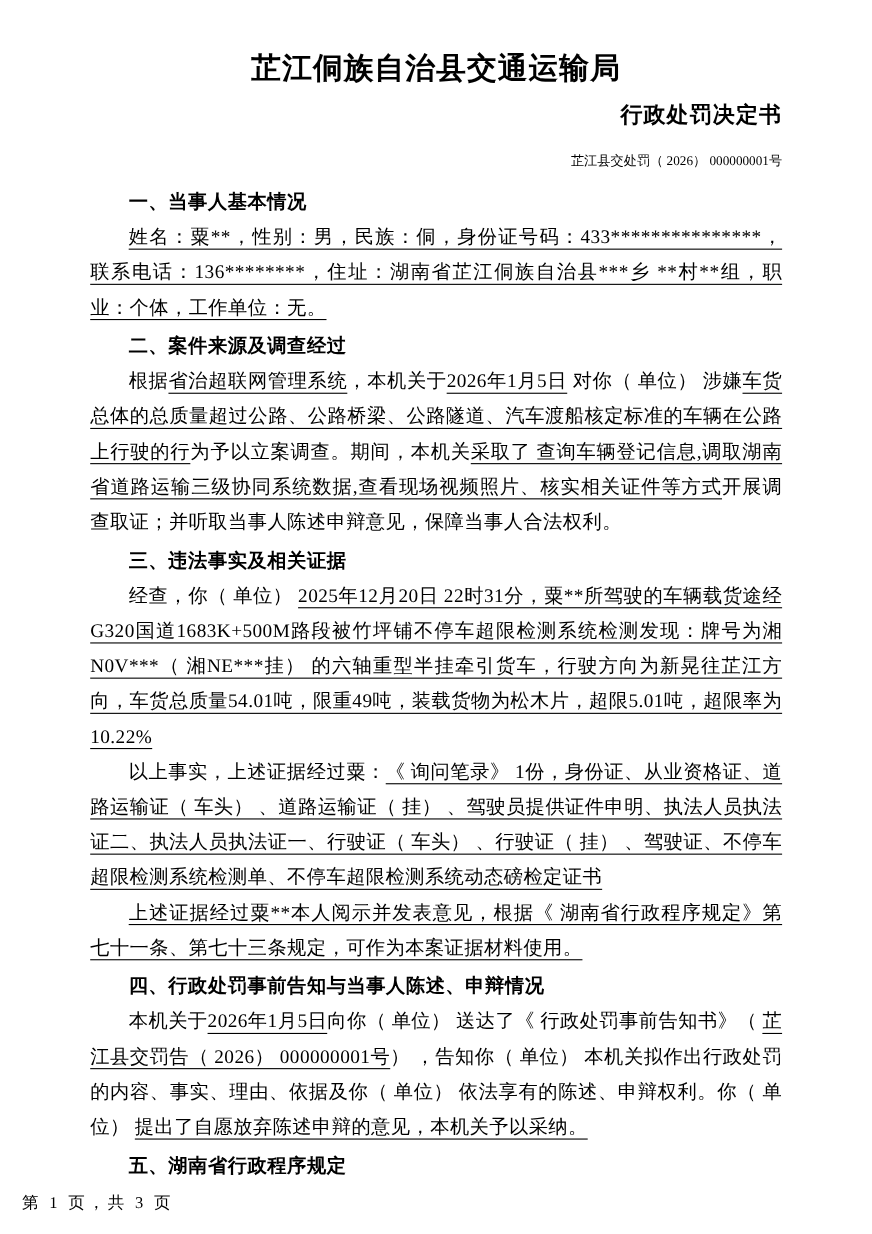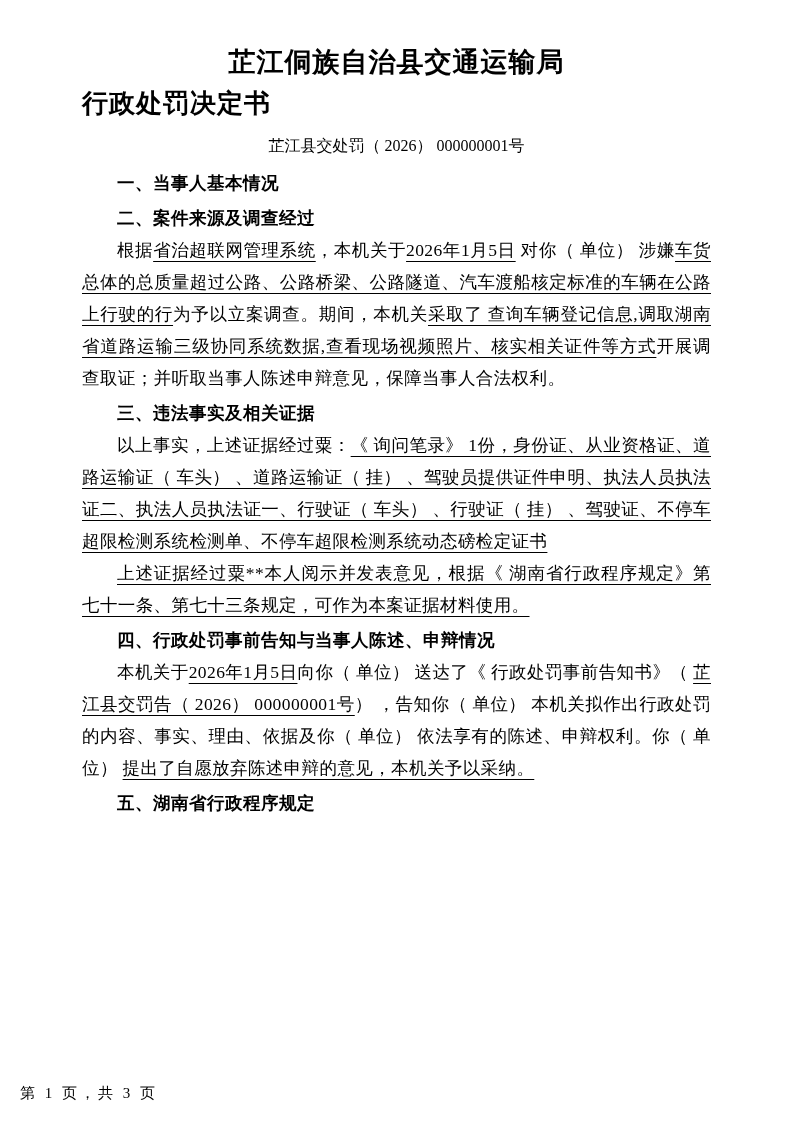--- a/index.html
+++ b/index.html
@@ -20,30 +20,30 @@
     margin: 0;
     text-align: center;
     font-size: 27px;
     line-height: 42px;
     font-weight: 900;
     font-family: "Liberation Serif", "DejaVu Serif", serif;
     letter-spacing: 1px;
   }
   .doc-subtitle {
     margin: 0;
-    text-align: left;
-    font-size: 26px;
+    text-align: right;
+    font-size: 20px;
     line-height: 44px;
     font-weight: 900;
-    font-family: Liberation Mono, monospace;
+    font-family: Liberation Serif, serif;
     letter-spacing: 1px;
   }
   .doc-number {
-    text-align: center;
-    font-size: 16px;
+    text-align: right;
+    font-size: 12px;
     line-height: 22px;
     margin: 8px 0 10px 0;
   }
   .sec-heading {
     margin: 3px 0 0 0;
     font-size: 17.5px;
     font-weight: bold;
     line-height: 32px;
     text-indent: 2em;
     font-family: "Liberation Sans", "DejaVu Sans", sans-serif;
@@ -76,27 +76,29 @@
 <body>
 
 <div class="page">
   <h1 class="doc-title">芷江侗族自治县交通运输局</h1>
   <h1 class="doc-subtitle">行政处罚决定书</h1>
   <div class="doc-number">芷江县交处罚（ 2026） 000000001号</div>
 
   <main>
       <section>
         <h2 class="sec-heading">一、当事人基本情况</h2>
+        <p class="para"><span class="seg u">姓名：粟**，性别：男，民族：侗，身份证号码：433***************，联系电话：136********，住址：湖南省芷江侗族自治县***乡 **村**组，职业：个体，工作单位：无。</span></p>
       </section>
       <section>
         <h2 class="sec-heading">二、案件来源及调查经过</h2>
         <p class="para"><span class="seg">根据</span><span class="seg u">省治超联网管理系统</span><span class="seg">，本机关于</span><span class="seg u">2026年1月5日</span><span class="seg"> 对你（ 单位） 涉嫌</span><span class="seg u">车货总体的总质量超过公路、公路桥梁、公路隧道、汽车渡船核定标准的车辆在公路上行驶的行</span><span class="seg">为予以立案调查。期间，本机关</span><span class="seg u">采取了 查询车辆登记信息,调取湖南省道路运输三级协同系统数据,查看现场视频照片、核实相关证件等方式</span><span class="seg">开展调查取证；并听取当事人陈述申辩意见，保障当事人合法权利。</span></p>
       </section>
       <section>
         <h2 class="sec-heading">三、违法事实及相关证据</h2>
+        <p class="para"><span class="seg">经查，你（ 单位） </span><span class="seg u">2025年12月20日 22时31分，粟**所驾驶的车辆载货途经G320国道1683K+500M路段被竹坪铺不停车超限检测系统检测发现：牌号为湘N0V***（ 湘NE***挂） 的六轴重型半挂牵引货车，行驶方向为新晃往芷江方向，车货总质量54.01吨，限重49吨，装载货物为松木片，超限5.01吨，超限率为10.22%</span></p>
         <p class="para"><span class="seg">以上事实，上述证据经过粟：</span><span class="seg u">《 询问笔录》 1份，身份证、从业资格证、道路运输证（ 车头） 、道路运输证（ 挂） 、驾驶员提供证件申明、执法人员执法证二、执法人员执法证一、行驶证（ 车头） 、行驶证（ 挂） 、驾驶证、不停车超限检测系统检测单、不停车超限检测系统动态磅检定证书</span></p>
         <p class="para"><span class="seg u">上述证据经过粟**本人阅示并发表意见，根据《 湖南省行政程序规定》第七十一条、第七十三条规定，可作为本案证据材料使用。</span></p>
       </section>
       <section>
         <h2 class="sec-heading">四、行政处罚事前告知与当事人陈述、申辩情况</h2>
         <p class="para"><span class="seg">本机关于</span><span class="seg u">2026年1月5日</span><span class="seg">向你（ 单位） 送达了《 行政处罚事前告知书》（ </span><span class="seg u">芷江县交罚告（ 2026） 000000001号</span><span class="seg">） ，告知你（ 单位） 本机关拟作出行政处罚的内容、事实、理由、依据及你（ 单位） 依法享有的陈述、申辩权利。你（ 单位） </span><span class="seg u">提出了自愿放弃陈述申辩的意见，本机关予以采纳。</span></p>
       </section>
       <section>
         <h2 class="sec-heading">五、湖南省行政程序规定</h2>
       </section>

